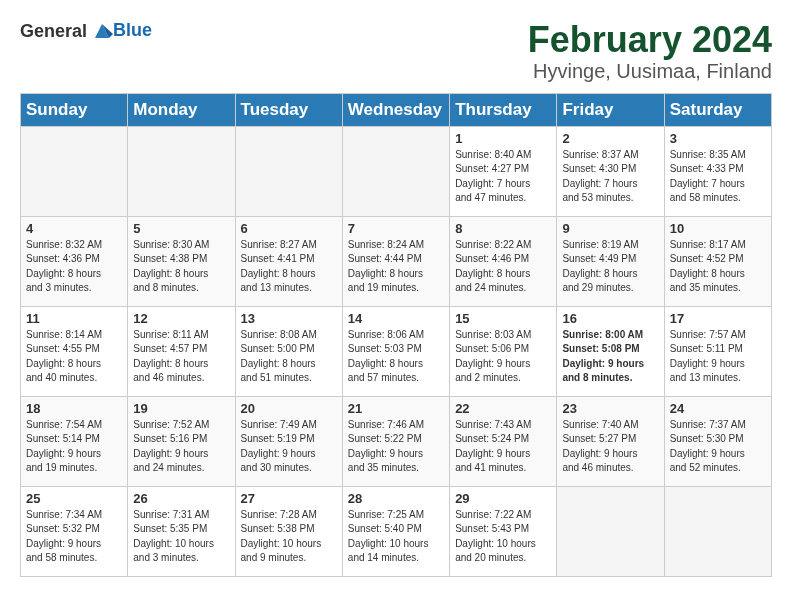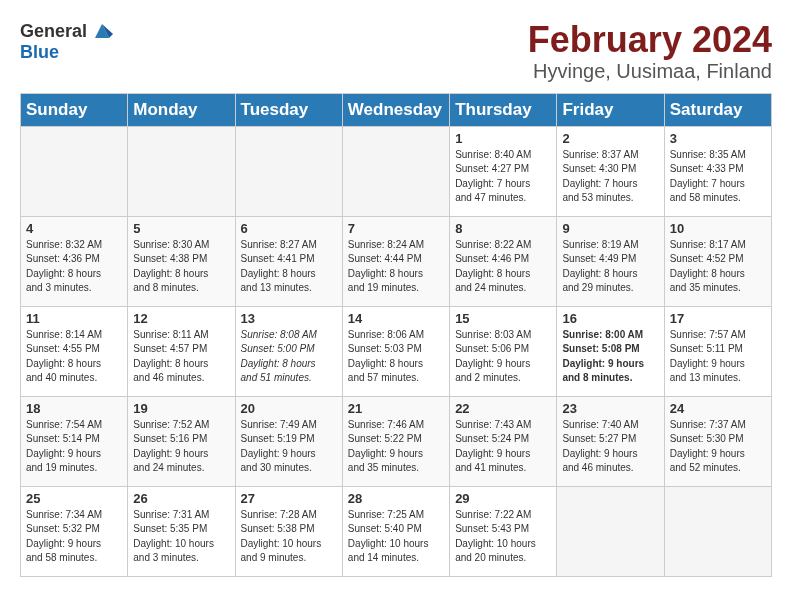--- a/index.html
+++ b/index.html
@@ -11,21 +11,21 @@
       padding: 20px;
     }
     .header-area {
       display: flex;
       justify-content: space-between;
       align-items: flex-start;
       margin-bottom: 10px;
     }
     .logo {
       display: flex;
-      flex-direction: column;
+      flex-direction: row;
       align-items: flex-start;
     }
     .logo-text {
       display: flex;
       align-items: center;
       gap: 2px;
     }
     .logo-general {
       font-size: 18px;
       font-weight: bold;
@@ -40,21 +40,21 @@
       width: 22px;
       height: 22px;
       margin-left: 2px;
     }
     .title-area {
       text-align: right;
     }
     .month-title {
       font-size: 36px;
       font-weight: bold;
-      color: #7f1d1d;
+      color: #14532d;
       line-height: 1.1;
     }
     .location-title {
       font-size: 20px;
       color: #555;
     }
     table {
       width: 100%;
       border-collapse: collapse;
       table-layout: fixed;
@@ -217,21 +217,21 @@
         </td>
         <td>
           <span class="day-num">12</span>
           <div class="day-info" style="white-space: pre-line;">Sunrise: 8:11 AM
 Sunset: 4:57 PM
 Daylight: 8 hours
 and 46 minutes.</div>
         </td>
         <td>
           <span class="day-num">13</span>
-          <div class="day-info" style="white-space: pre-line; font-style: italic;">Sunrise: 8:08 AM
+          <div class="day-info" style="white-space: pre-line;">Sunrise: 8:08 AM
 Sunset: 5:00 PM
 Daylight: 8 hours
 and 51 minutes.</div>
         </td>
         <td>
           <span class="day-num">14</span>
           <div class="day-info" style="white-space: pre-line;">Sunrise: 8:06 AM
 Sunset: 5:03 PM
 Daylight: 8 hours
 and 57 minutes.</div>

